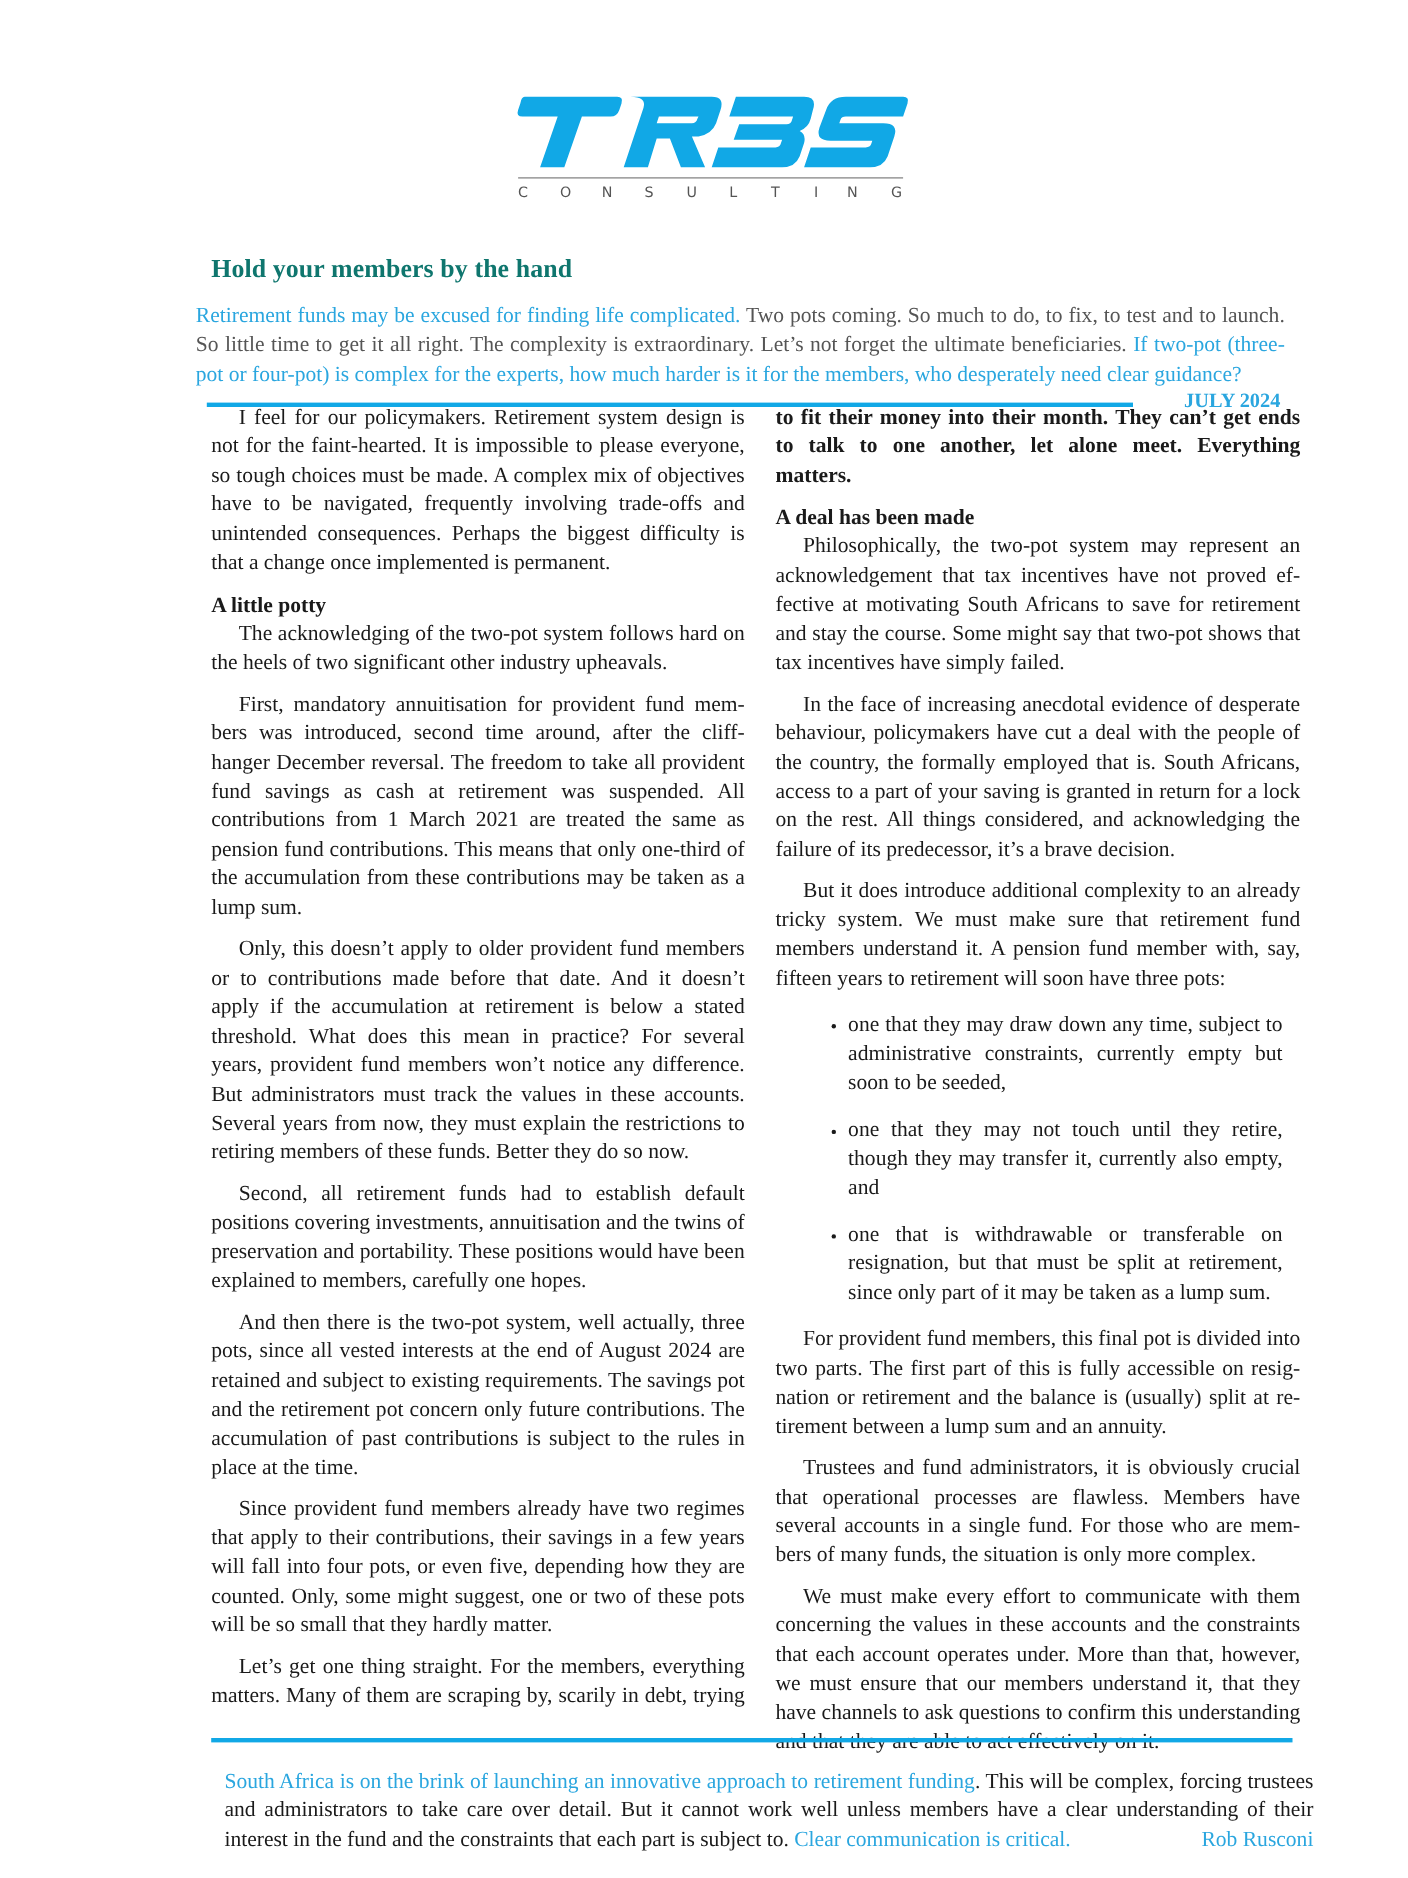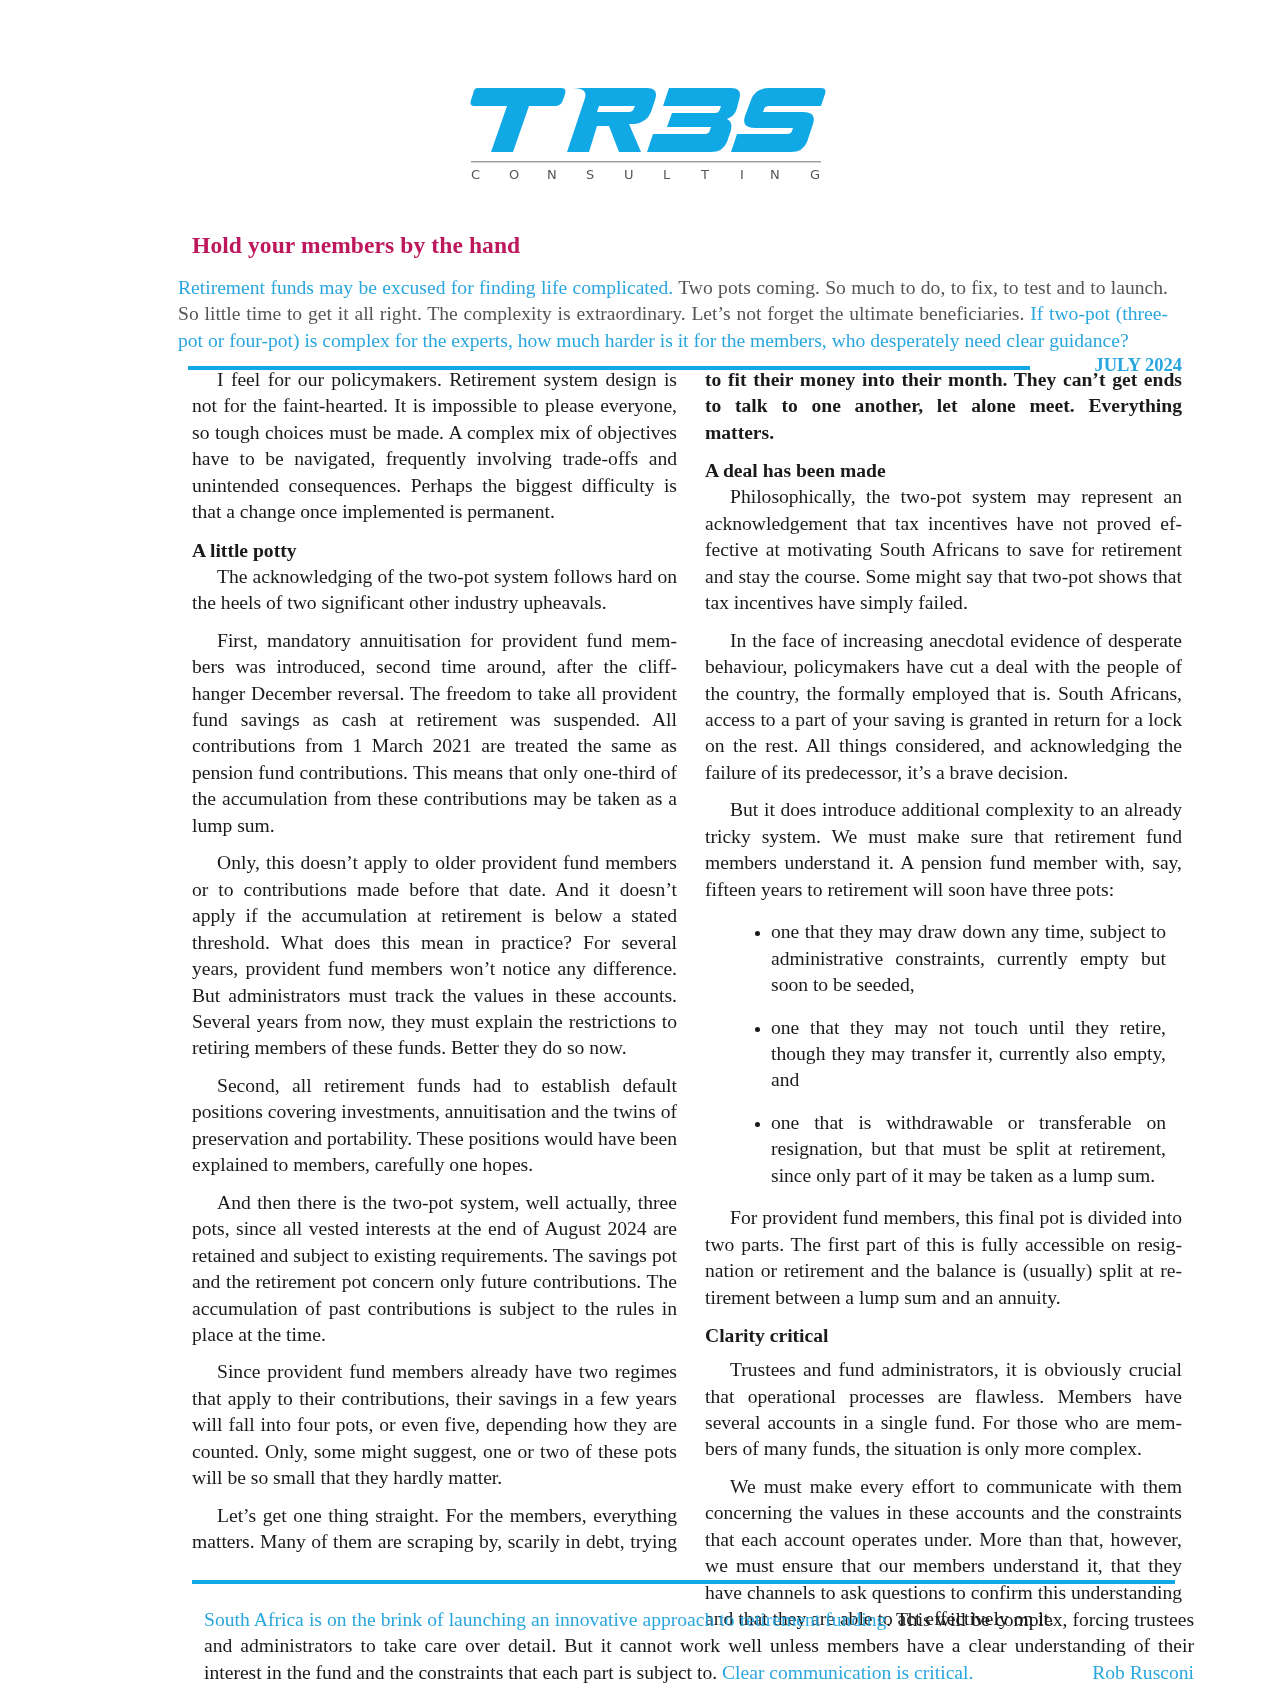--- a/index.html
+++ b/index.html
@@ -3,24 +3,24 @@
 <meta charset="utf-8">
 <style>
   html, body { margin: 0; padding: 0; background: #ffffff; }
   body { width: 1280px; height: 1707px; position: relative; overflow: hidden;
          font-family: "Liberation Serif", serif; color: #1e1e1e; }
   .abs { position: absolute; }
   
   #logo { left: 469px; top: 86px; width: 360px; height: 100px; }
   #logo svg { display: block; }
   
-  #title { left: 192px; top: 232px; font-size: 23.5px; font-weight: bold; color: #be185d; letter-spacing: 0.1px; }
+  #title { left: 192px; top: 232px; font-size: 23.5px; font-weight: bold; color: #0f766e; letter-spacing: 0.1px; }
   #intro { left: 178px; top: 275px; width: 990px; font-size: 19.6px; line-height: 26.4px; color: #555; text-align: justify; }
   .blue { color: #2aa6df; }
-  #date { right: 98px; top: 355px; font-size: 18.5px; font-weight: bold; color: #2aa6df; }
+  #date { right: 116px; top: 355px; font-size: 18.5px; font-weight: bold; color: #2aa6df; }
   #rule-top { left: 188px; top: 366px; width: 842px; height: 4px; background: #11a8e6; }
   
   .col { top: 367px; font-size: 19.6px; line-height: 26.45px; text-align: justify; hyphens: manual; color: #1a1a1a; }
   #col-left { left: 192px; width: 485px; }
   #col-right { left: 705px; width: 477px; }
   .col p { margin: 0 0 11px 0; text-indent: 25px; }
   .col p.cont { text-indent: 0; font-weight: bold; }
   .col h3 { margin: 0 0 0 0; font-size: 19.6px; font-weight: bold; line-height: 27px; }
   .col ul { margin: 0 0 11px 0; padding-left: 50px; }
   .col li { margin: 16px; padding-left: 0; }
@@ -86,21 +86,20 @@
   <h3>A deal has been made</h3>
   <p>Philosophically, the two-pot system may represent an acknowledgement that tax incentives have not proved ef­fective at motivating South Africans to save for retirement and stay the course. Some might say that two-pot shows that tax incentives have simply failed.</p>
   <p>In the face of increasing anecdotal evidence of desperate behaviour, policymakers have cut a deal with the people of the country, the formally employed that is. South Africans, access to a part of your saving is granted in return for a lock on the rest. All things considered, and acknowledging the failure of its predecessor, it’s a brave decision.</p>
   <p>But it does introduce additional complexity to an already tricky system. We must make sure that retirement fund members understand it. A pension fund member with, say, fifteen years to retirement will soon have three pots:</p>
   <ul>
     <li>one that they may draw down any time, subject to ad­ministrative constraints, currently empty but soon to be seeded,</li>
     <li>one that they may not touch until they retire, though they may transfer it, currently also empty, and</li>
     <li>one that is withdrawable or transferable on resigna­tion, but that must be split at retirement, since only part of it may be taken as a lump sum.</li>
   </ul>
   <p>For provident fund members, this final pot is divided into two parts. The first part of this is fully accessible on resig­nation or retirement and the balance is (usually) split at re­tirement between a lump sum and an annuity.</p>
-  <h3 style="margin-bottom:8px;">Clarity critical</h3>
   <p>Trustees and fund administrators, it is obviously crucial that operational processes are flawless. Members have several accounts in a single fund. For those who are mem­bers of many funds, the situation is only more complex.</p>
   <p>We must make every effort to communicate with them concerning the values in these accounts and the constraints that each account operates under. More than that, however, we must ensure that our members understand it, that they have channels to ask questions to confirm this under­standing and that they are able to act effectively on it.</p>
 </div>
 
 <div id="rule-bottom" class="abs"></div>
 
 <div id="footer" class="abs">
   <span class="blue">South Africa is on the brink of launching an innovative approach to retirement funding</span><span>. This will be complex, forcing trustees and administrators to take care over detail. But it cannot work well unless members have a clear understanding of their interest in the fund and the constraints that each part is subject to. </span><span class="blue">Clear communication is critical.</span><span class="author">Rob Rusconi</span>
 </div>
 

